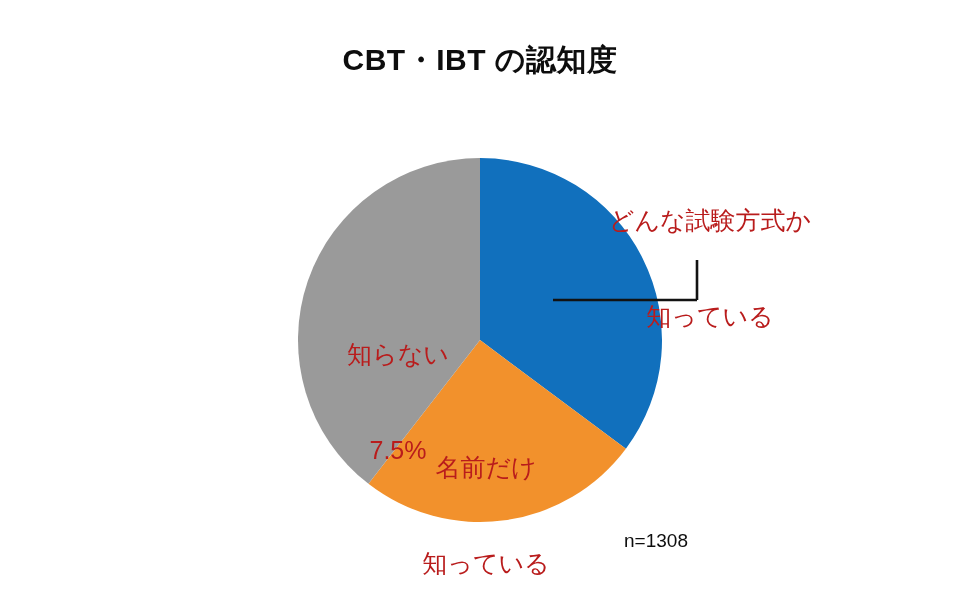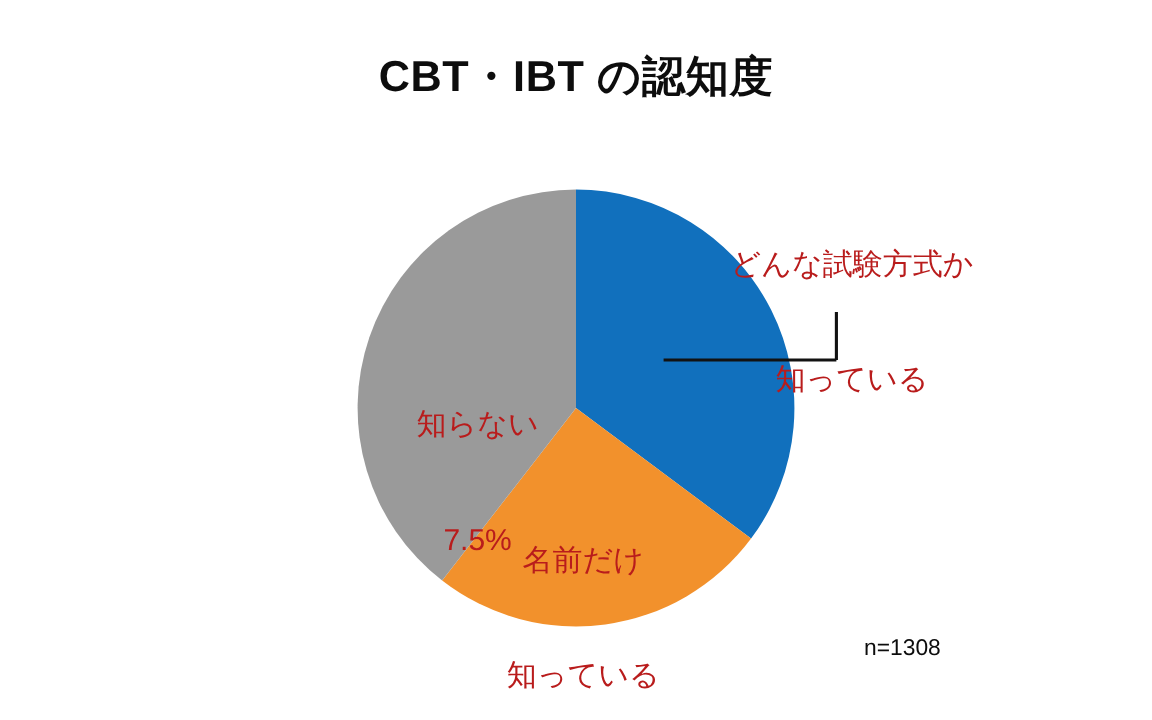--- a/index.html
+++ b/index.html
@@ -18,21 +18,21 @@
     position: relative;
     width: 960px;
     height: 600px;
   }
   .chart-title {
     position: absolute;
     left: 0;
     top: 40px;
     width: 960px;
     text-align: center;
-    font-size: 36px;
+    font-size: 30px;
     font-weight: bold;
     letter-spacing: 0.5px;
     color: #0d0d0d;
     white-space: pre;
   }
   .pie-svg {
     position: absolute;
     left: 0;
     top: 0;
   }
@@ -57,24 +57,24 @@
     top: 387px;
     width: 180px;
   }
   .label-blue {
     left: 565px;
     top: 140px;
     width: 290px;
   }
   .sample-note {
     position: absolute;
-    left: 624px;
+    left: 576px;
     top: 530px;
     width: 160px;
-    text-align: right;
+    text-align: center;
     font-size: 19px;
     color: #0d0d0d;
     white-space: pre;
   }
 </style>
 </head>
 <body>
 
 <div class="stage">
 

